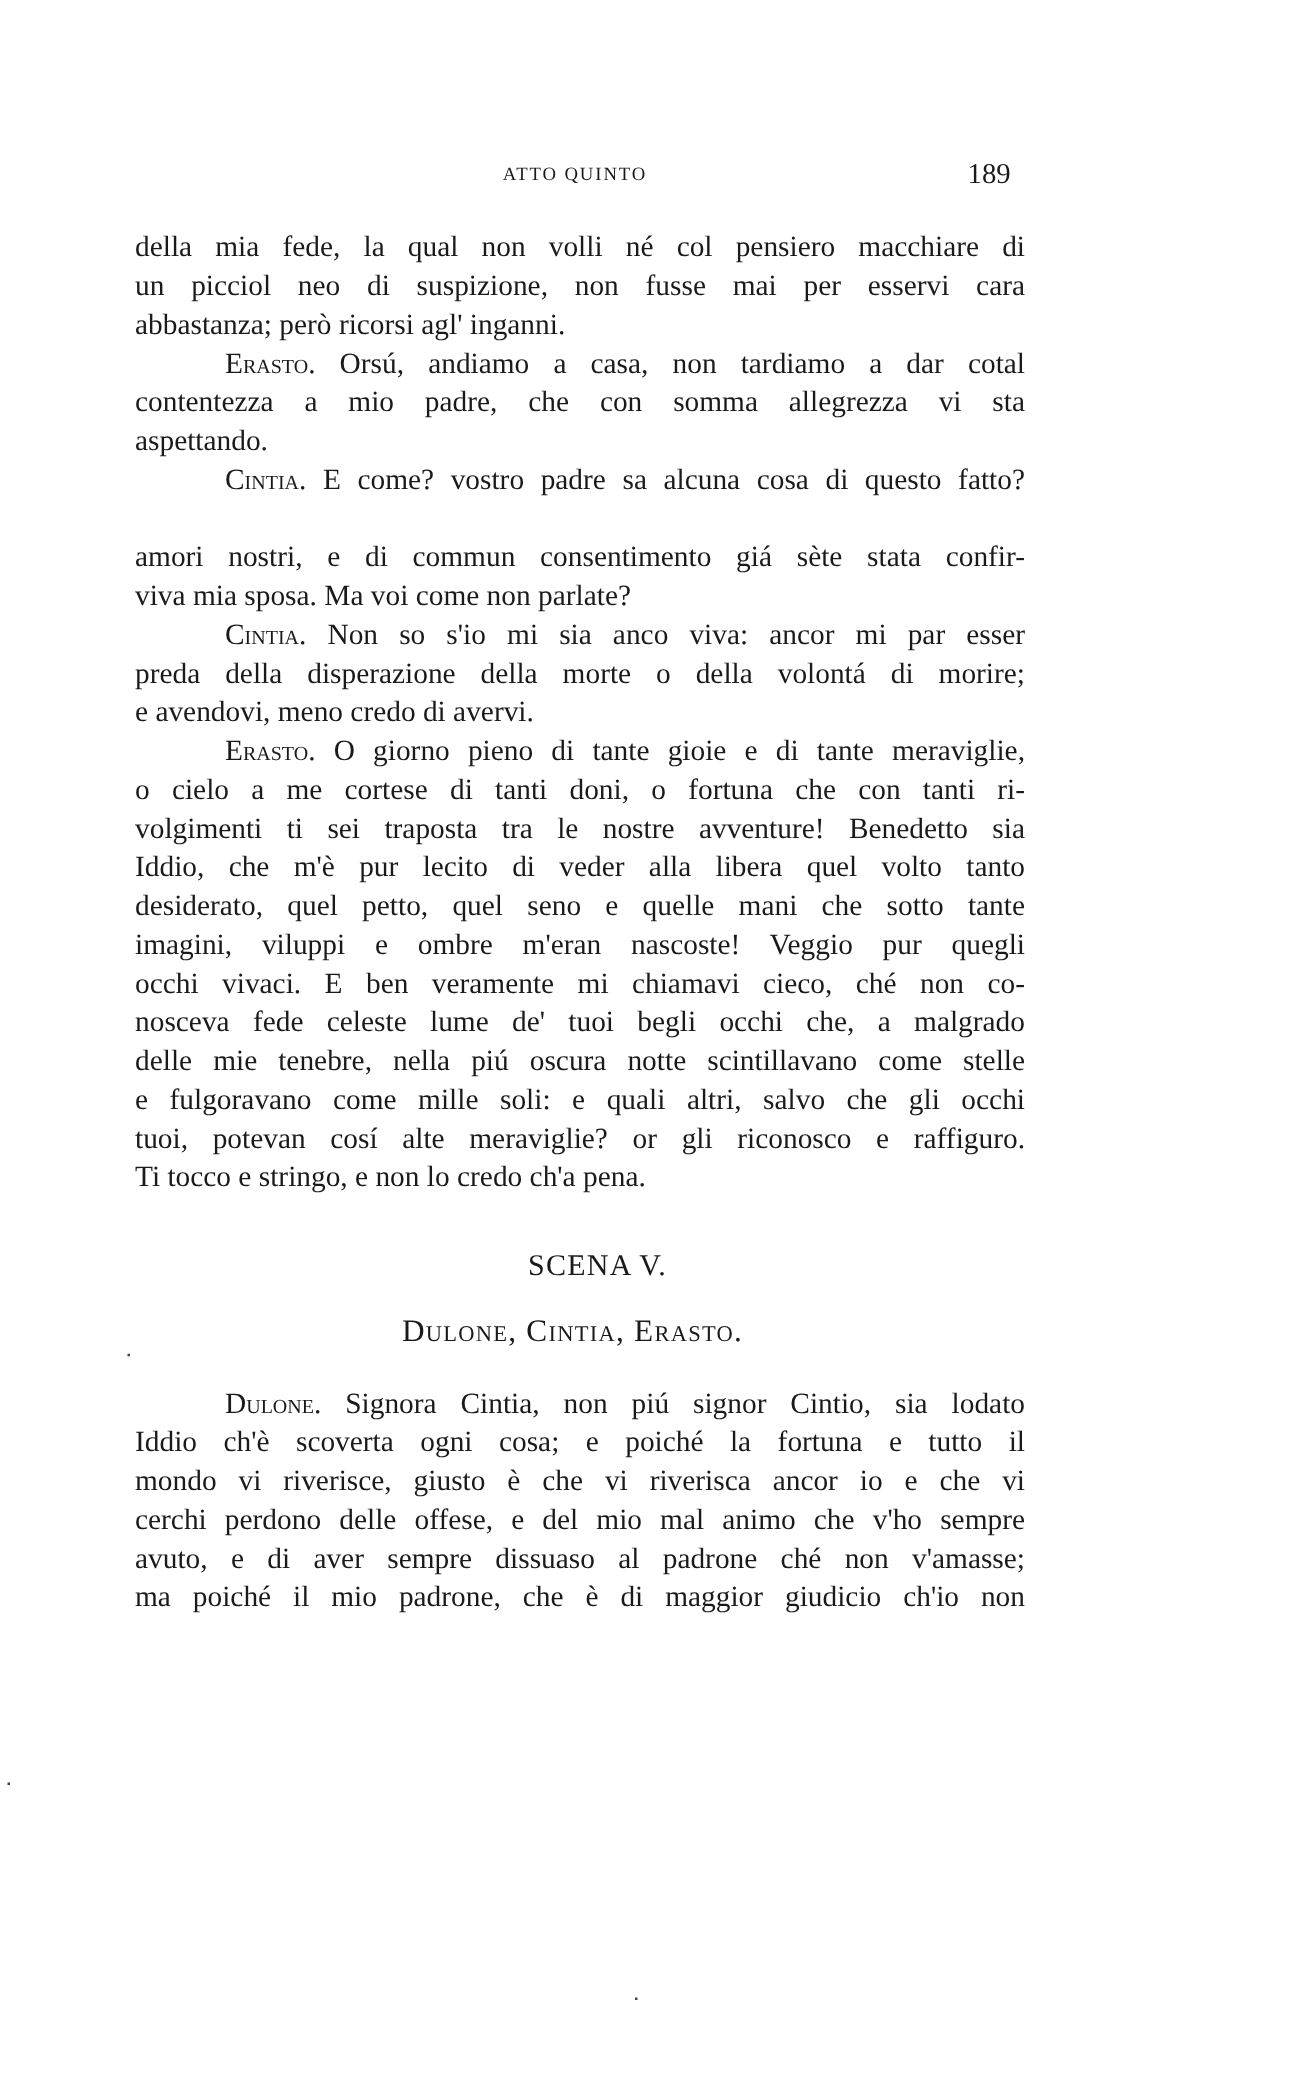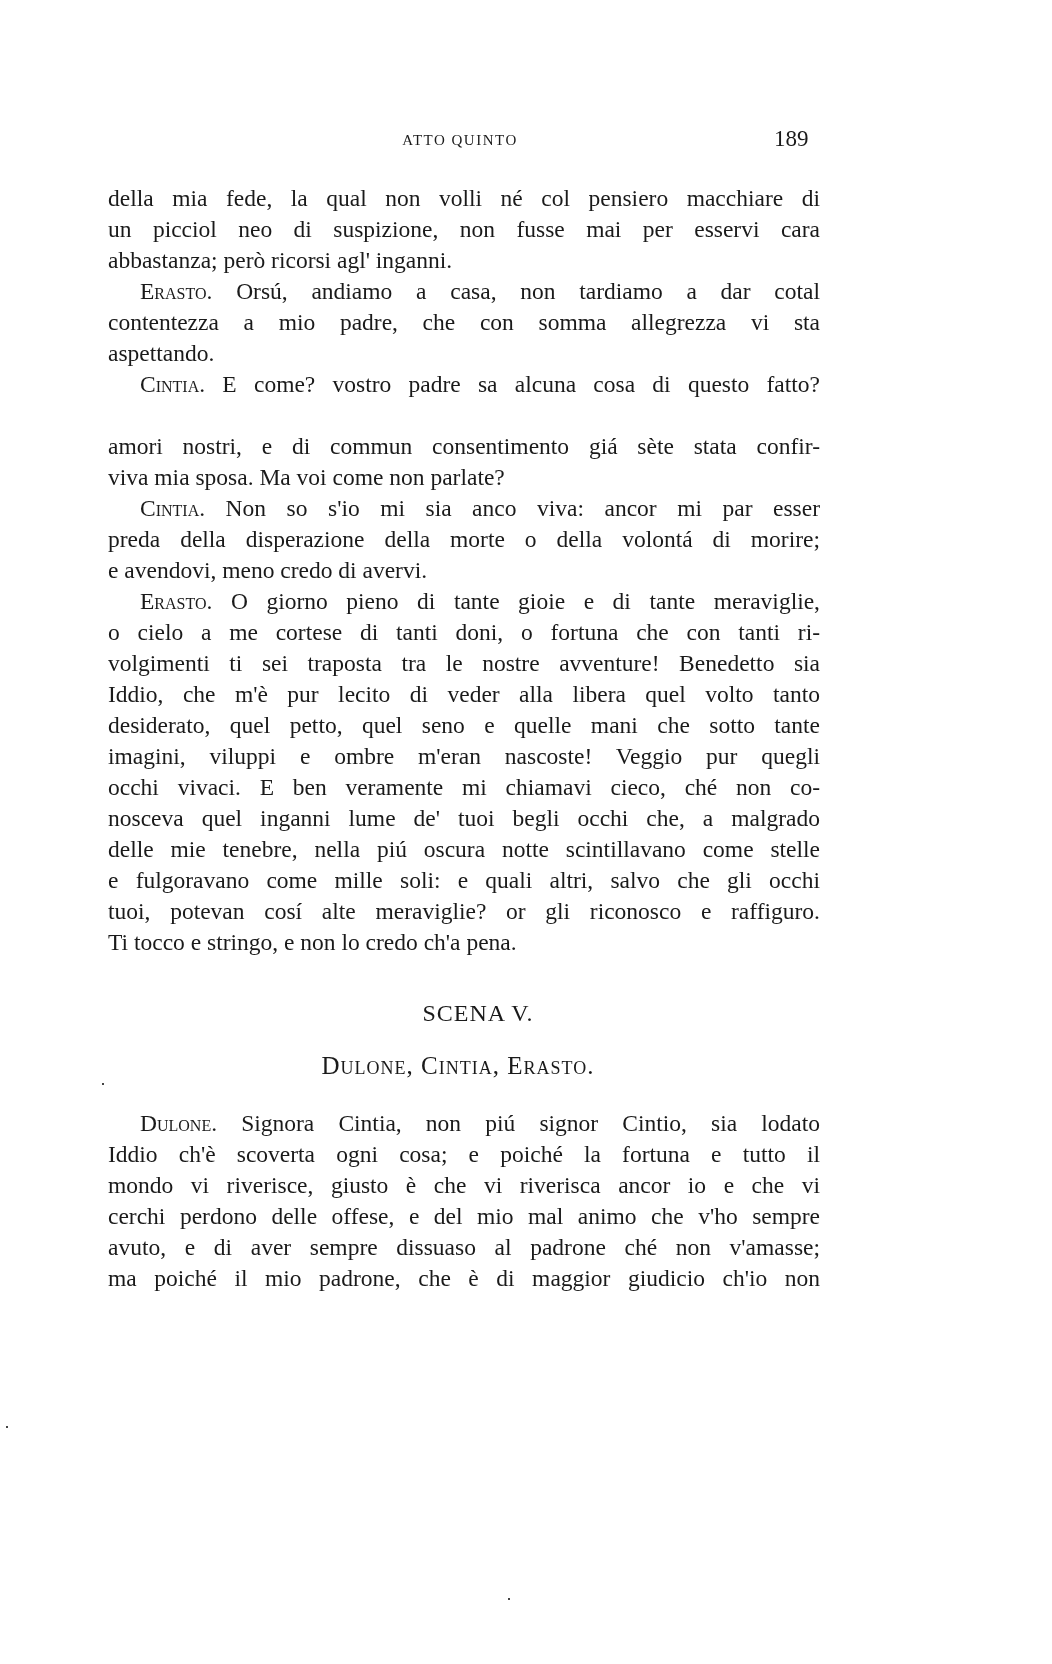--- a/index.html
+++ b/index.html
@@ -11,21 +11,21 @@
                 font-size: 15px; letter-spacing: 1.5px; }
     .rh-num { position: absolute; left: 774px; top: -6px; font-size: 23px; }
     .line { position: absolute; left: 108px; width: 712px; font-size: 23.5px; line-height: 30px;
             white-space: nowrap; text-align: justify; text-align-last: justify; }
     .line.indent { left: 140px; width: 680px; }
     .line.last { text-align-last: left; }
     .scene-title { position: absolute; left: 0; width: 924px; text-align: center; top: 1000px;
                    font-size: 24px; letter-spacing: 1px; padding-left: 16px; }
     .scene-chars { position: absolute; left: 0; width: 888px; text-align: center; top: 1052px;
                    font-size: 25px; letter-spacing: 1px; font-variant: small-caps; padding-left: 14px; }
-    .speaker { font-variant: small-caps; }
+    .speaker { font-variant: small-caps; margin-left: 40px; }
     .dot { position: absolute; width: 2px; height: 2px; background: #444; }
   </style>
 </head>
 <body>
 
 <div class="page">
 
   <div class="running-head">
     <span class="rh-title">ATTO QUINTO</span>
     <span class="rh-num">189</span>
@@ -48,21 +48,21 @@
   <div class="line" style="top:524px">preda della disperazione della morte o della volontá di morire;</div>
   <div class="line last" style="top:555px">e avendovi, meno credo di avervi.</div>
 
   <div class="line indent" style="top:586px"><span class="speaker">Erasto.</span><span> O giorno pieno di tante gioie e di tante meraviglie,</span></div>
   <div class="line" style="top:617px">o cielo a me cortese di tanti doni, o fortuna che con tanti ri-</div>
   <div class="line" style="top:648px">volgimenti ti sei traposta tra le nostre avventure! Benedetto sia</div>
   <div class="line" style="top:679px">Iddio, che m'è pur lecito di veder alla libera quel volto tanto</div>
   <div class="line" style="top:710px">desiderato, quel petto, quel seno e quelle mani che sotto tante</div>
   <div class="line" style="top:741px">imagini, viluppi e ombre m'eran nascoste! Veggio pur quegli</div>
   <div class="line" style="top:772px">occhi vivaci. E ben veramente mi chiamavi cieco, ché non co-</div>
-  <div class="line" style="top:803px">nosceva quel inganni lume de' tuoi begli occhi che, a malgrado</div>
+  <div class="line" style="top:803px">nosceva fede celeste lume de' tuoi begli occhi che, a malgrado</div>
   <div class="line" style="top:834px">delle mie tenebre, nella piú oscura notte scintillavano come stelle</div>
   <div class="line" style="top:865px">e fulgoravano come mille soli: e quali altri, salvo che gli occhi</div>
   <div class="line" style="top:896px">tuoi, potevan cosí alte meraviglie? or gli riconosco e raffiguro.</div>
   <div class="line last" style="top:927px">Ti tocco e stringo, e non lo credo ch'a pena.</div>
 
   <div class="scene-title">SCENA V.</div>
   <div class="scene-chars">Dulone, Cintia, Erasto.</div>
 
   <div class="line indent" style="top:1108px"><span class="speaker">Dulone.</span><span> Signora Cintia, non piú signor Cintio, sia lodato</span></div>
   <div class="line" style="top:1139px">Iddio ch'è scoverta ogni cosa; e poiché la fortuna e tutto il</div>

